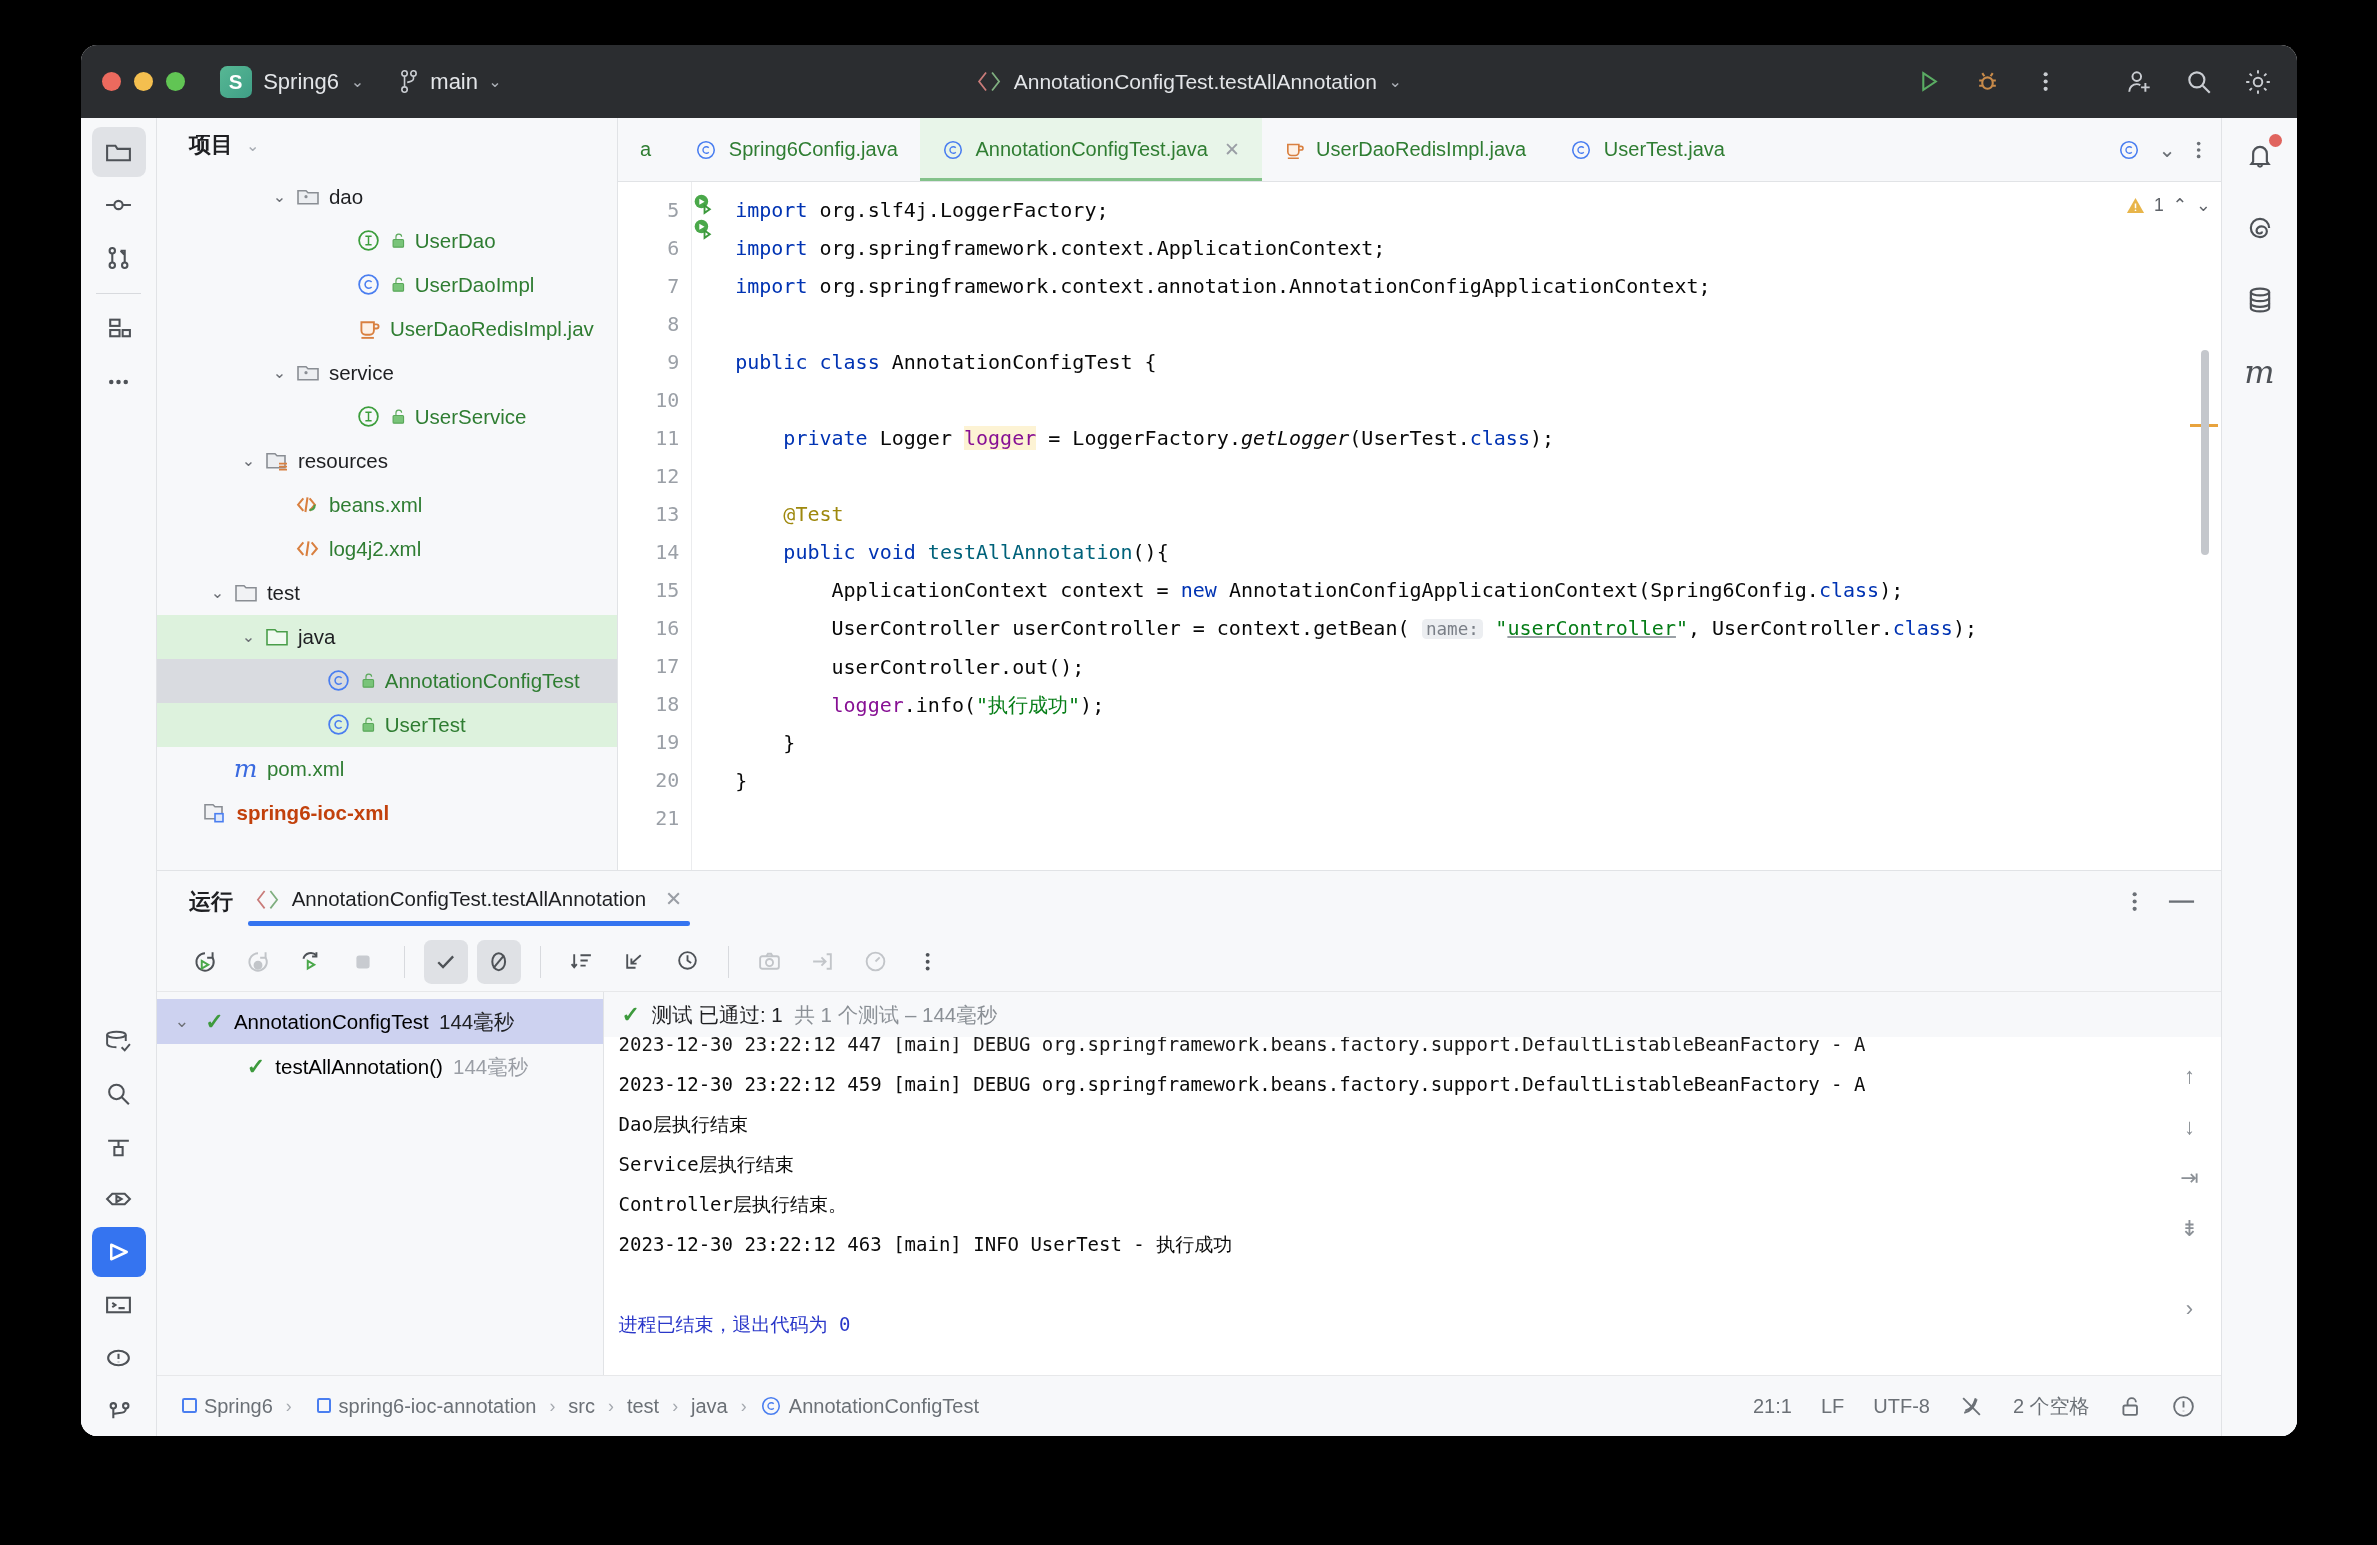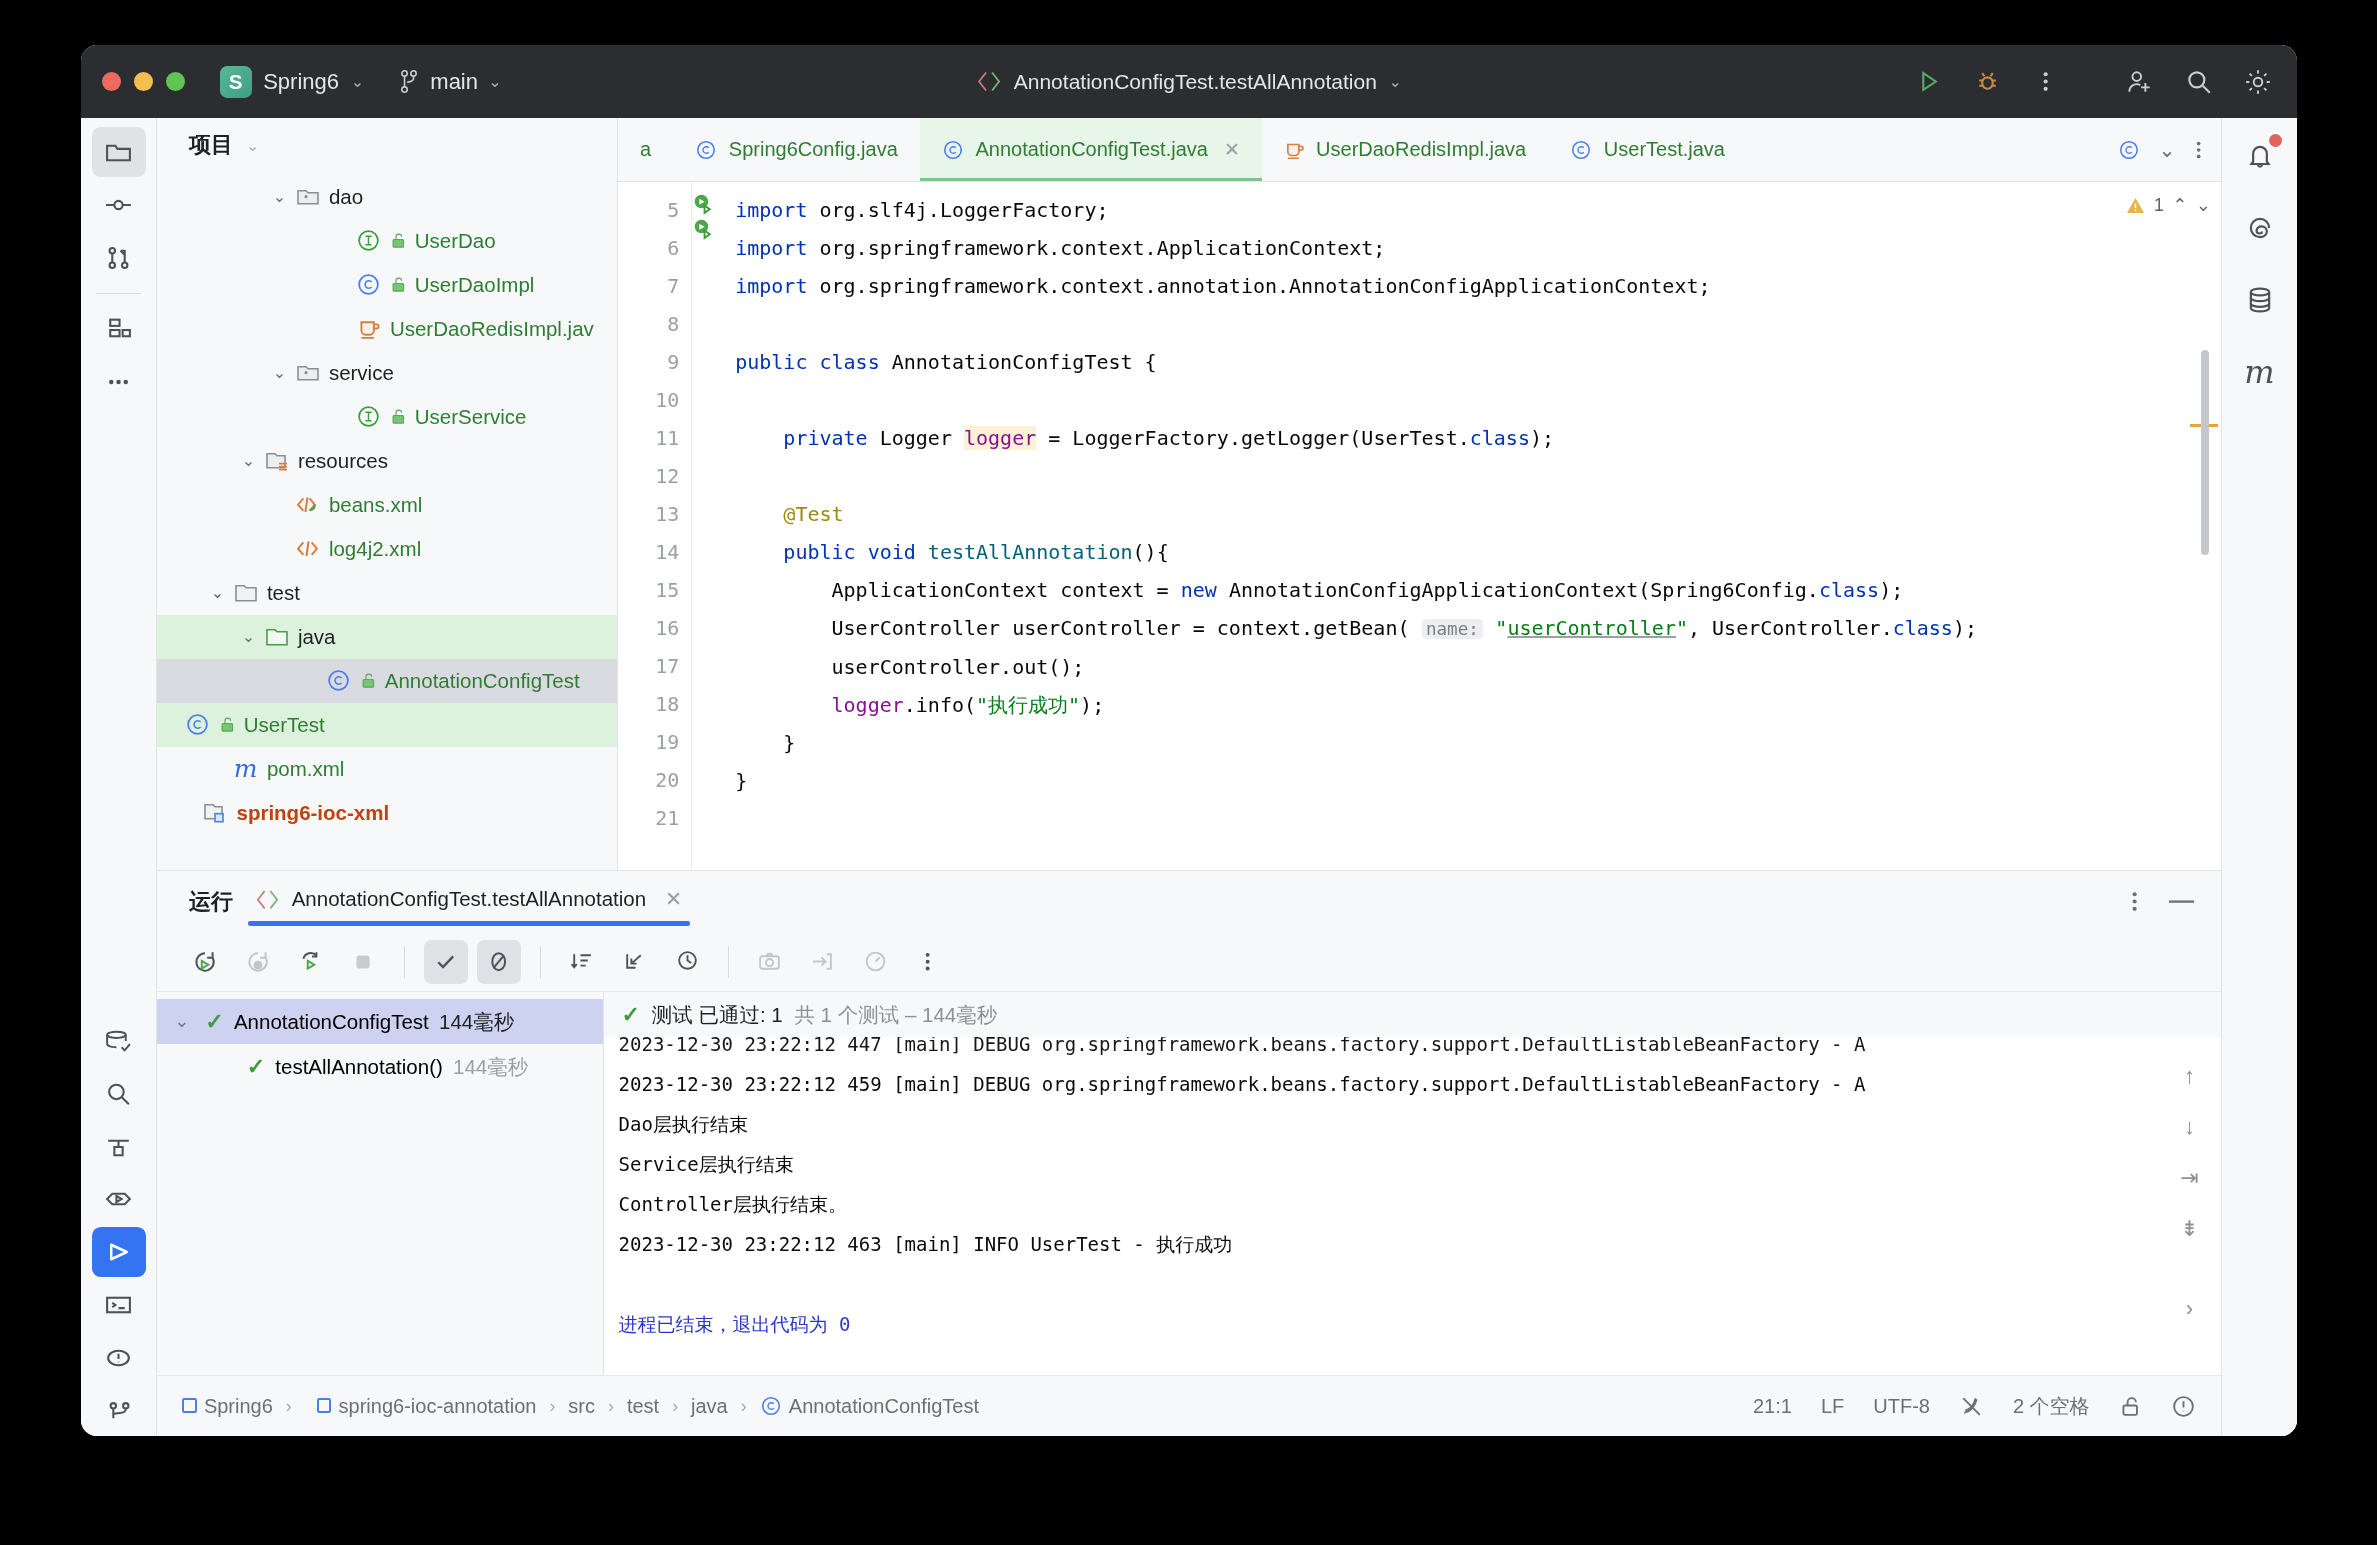--- a/index.html
+++ b/index.html
@@ -108,21 +108,21 @@
             padding-right: 11.7px; padding-top: 8.8px; color:#9ba0a7;
             font-family:"DejaVu Sans Mono", monospace; font-size: 20px; line-height: 38px; }
   .gutter-icons { width: 34px; flex:0 0 34px; background:#fff; padding-top: 8.8px; line-height: 38px; }
   .code {
     flex:1; min-width:0; padding-top: 8.8px; padding-left: 10.2px;
     font-family: "DejaVu Sans Mono", monospace; font-size: 20px; line-height: 38px;
     color:#080808; white-space: pre; overflow: hidden;
   }
   .kw { color:#0033b3; } .mth { color:#00627a; }
   .str { color:#067d17; } .anno { color:#9e880d; } .fld { color:#871094; }
-  .ital { color:#080808; }
+  .ital { font-style: italic; color:#080808; }
   .hl { background:#fdf3d4; }
   .hintp { background:#eceef1; color:#7a7f87; border-radius:4.4px; padding: 0 4.4px; font-size: 17.6px; }
   .ulink { color:#067d17; text-decoration: underline; text-decoration-color:#9aa0a6;}
   .code-left-border { position:absolute; left:73px; top:0; bottom:0; width:0.7px; background:#ebecee; }
 
   .warn-strip { position:absolute; right: 0; top:0; width: 63px; bottom:0; }
   .warn-head { display:flex; align-items:center; gap:8.8px; padding-top:13px; justify-content:flex-end; padding-right: 10.2px;
                color:#5f6369; font-size: 17.6px; }
   .scrollthumb { position:absolute; right: 11.7px; top: 168px; width: 8.8px; height: 205px;
                  background:#c4c7cc; border-radius:4.4px; }
@@ -500,21 +500,21 @@
                     </svg>
                   </span>
                   <span class="lock">
                     <svg width="17.6" height="19" viewBox="0 0 18 20" fill="#79c479" stroke="#5aa85a" stroke-width="1.2">
                       <rect x="3" y="9" width="11" height="8" rx="1"></rect>
                       <path d="M6 9V6.5A3 3 0 0 1 12 6" fill="none"></path>
                     </svg>
                   </span>
                   <span class="lbl">AnnotationConfigTest</span>
                 </div>
-                <div class="node green-bg" style=" text-align: center;">
+                <div class="node green-bg" style="padding-left: 141px; text-align: center;">
                   <span class="tw"></span>
                   <span class="ico">
                     <svg width="25" height="25" viewBox="0 0 24 24" fill="none" stroke="#4a7ef0" stroke-width="1.7">
                       <circle cx="12" cy="12" r="9"></circle>
                       <path d="M15 9.6a3.6 3.6 0 1 0 0 4.8" stroke-width="1.5"></path>
                     </svg>
                   </span>
                   <span class="lock">
                     <svg width="17.6" height="19" viewBox="0 0 18 20" fill="#79c479" stroke="#5aa85a" stroke-width="1.2">
                       <rect x="3" y="9" width="11" height="8" rx="1"></rect>

